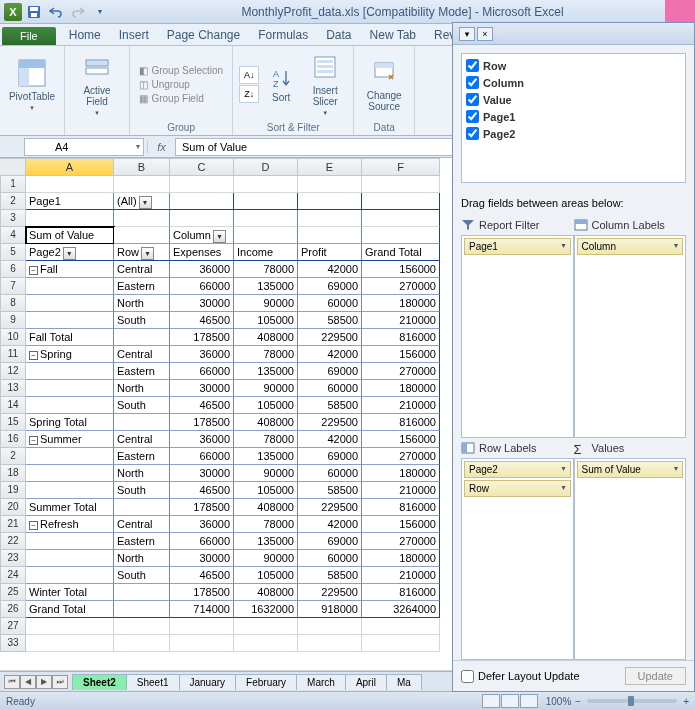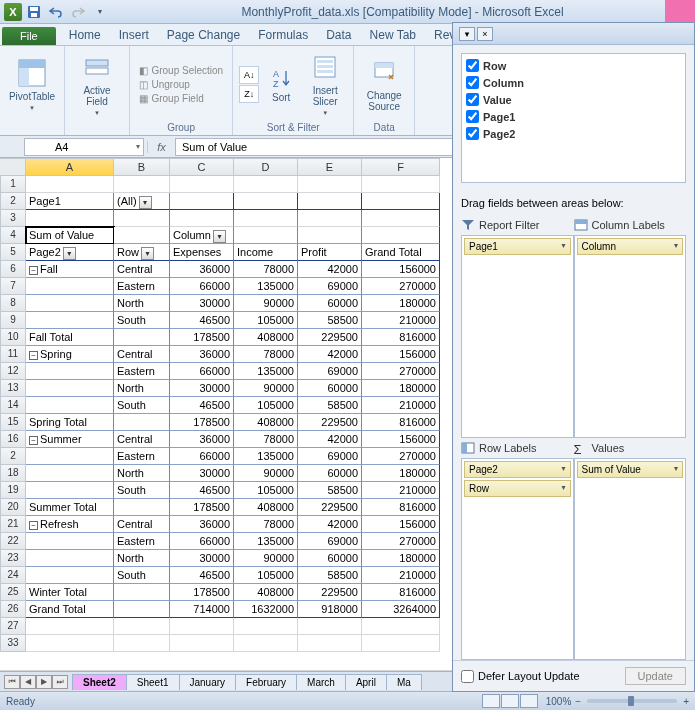--- a/index.html
+++ b/index.html
@@ -49,21 +49,21 @@
 .row .cell.num { text-align:right; }
 .row .cell.sel { background:#fff; outline:2px solid #000; outline-offset:-1px; }
 .dd { display:inline-block; width:13px; height:13px; border:1px solid #888; background:linear-gradient(#fff,#ddd); font-size:8px; text-align:center; line-height:11px; color:#333; margin-left:2px; vertical-align:middle; }
 .collapse-btn { display:inline-block; width:9px; height:9px; border:1px solid #666; font-size:8px; text-align:center; line-height:7px; margin-right:2px; color:#333; }
 
 
 .sheetbar { position:absolute; bottom:19px; left:0; right:0; height:20px; background:#dbe4ef; border-top:1px solid #9fb4cf; display:flex; align-items:center; font-size:10px; }
 .sheetbar .nav { display:flex; gap:0; margin:0 4px; }
 .sheetbar .nav span { width:16px; height:14px; border:1px solid #999; background:#eee; text-align:center; line-height:12px; color:#555; font-size:8px; cursor:pointer; }
 .sheetbar .tab { padding:2px 10px; background:#e8eef6; border:1px solid #9fb4cf; border-bottom:none; margin-right:-1px; cursor:pointer; }
-.sheetbar .tab.active { background:#f0abfc; font-weight:bold; }
+.sheetbar .tab.active { background:#86efac; font-weight:bold; }
 
 
 .status { position:absolute; bottom:0; left:0; right:0; height:19px; background:linear-gradient(#dde6f1,#c6d4e6); border-top:1px solid #9fb4cf; display:flex; align-items:center; font-size:10px; color:#3b5a7a; padding:0 6px; }
 .status .views { margin-left:auto; display:flex; gap:1px; }
 .status .views span { width:18px; height:14px; border:1px solid #8aa0bc; background:#eef3f9; }
 .zoom-slider { width:90px; height:4px; background:#b8c6d8; margin:0 6px; position:relative; border-radius:2px; }
 .zoom-slider .thumb { position:absolute; left:45%; top:-3px; width:6px; height:10px; background:#6a85a8; border-radius:1px; }
 
 
 .pane { position:absolute; top:22px; right:0; width:243px; bottom:18px; background:#eef2f7; border:1px solid #7a93b4; display:flex; flex-direction:column; }

